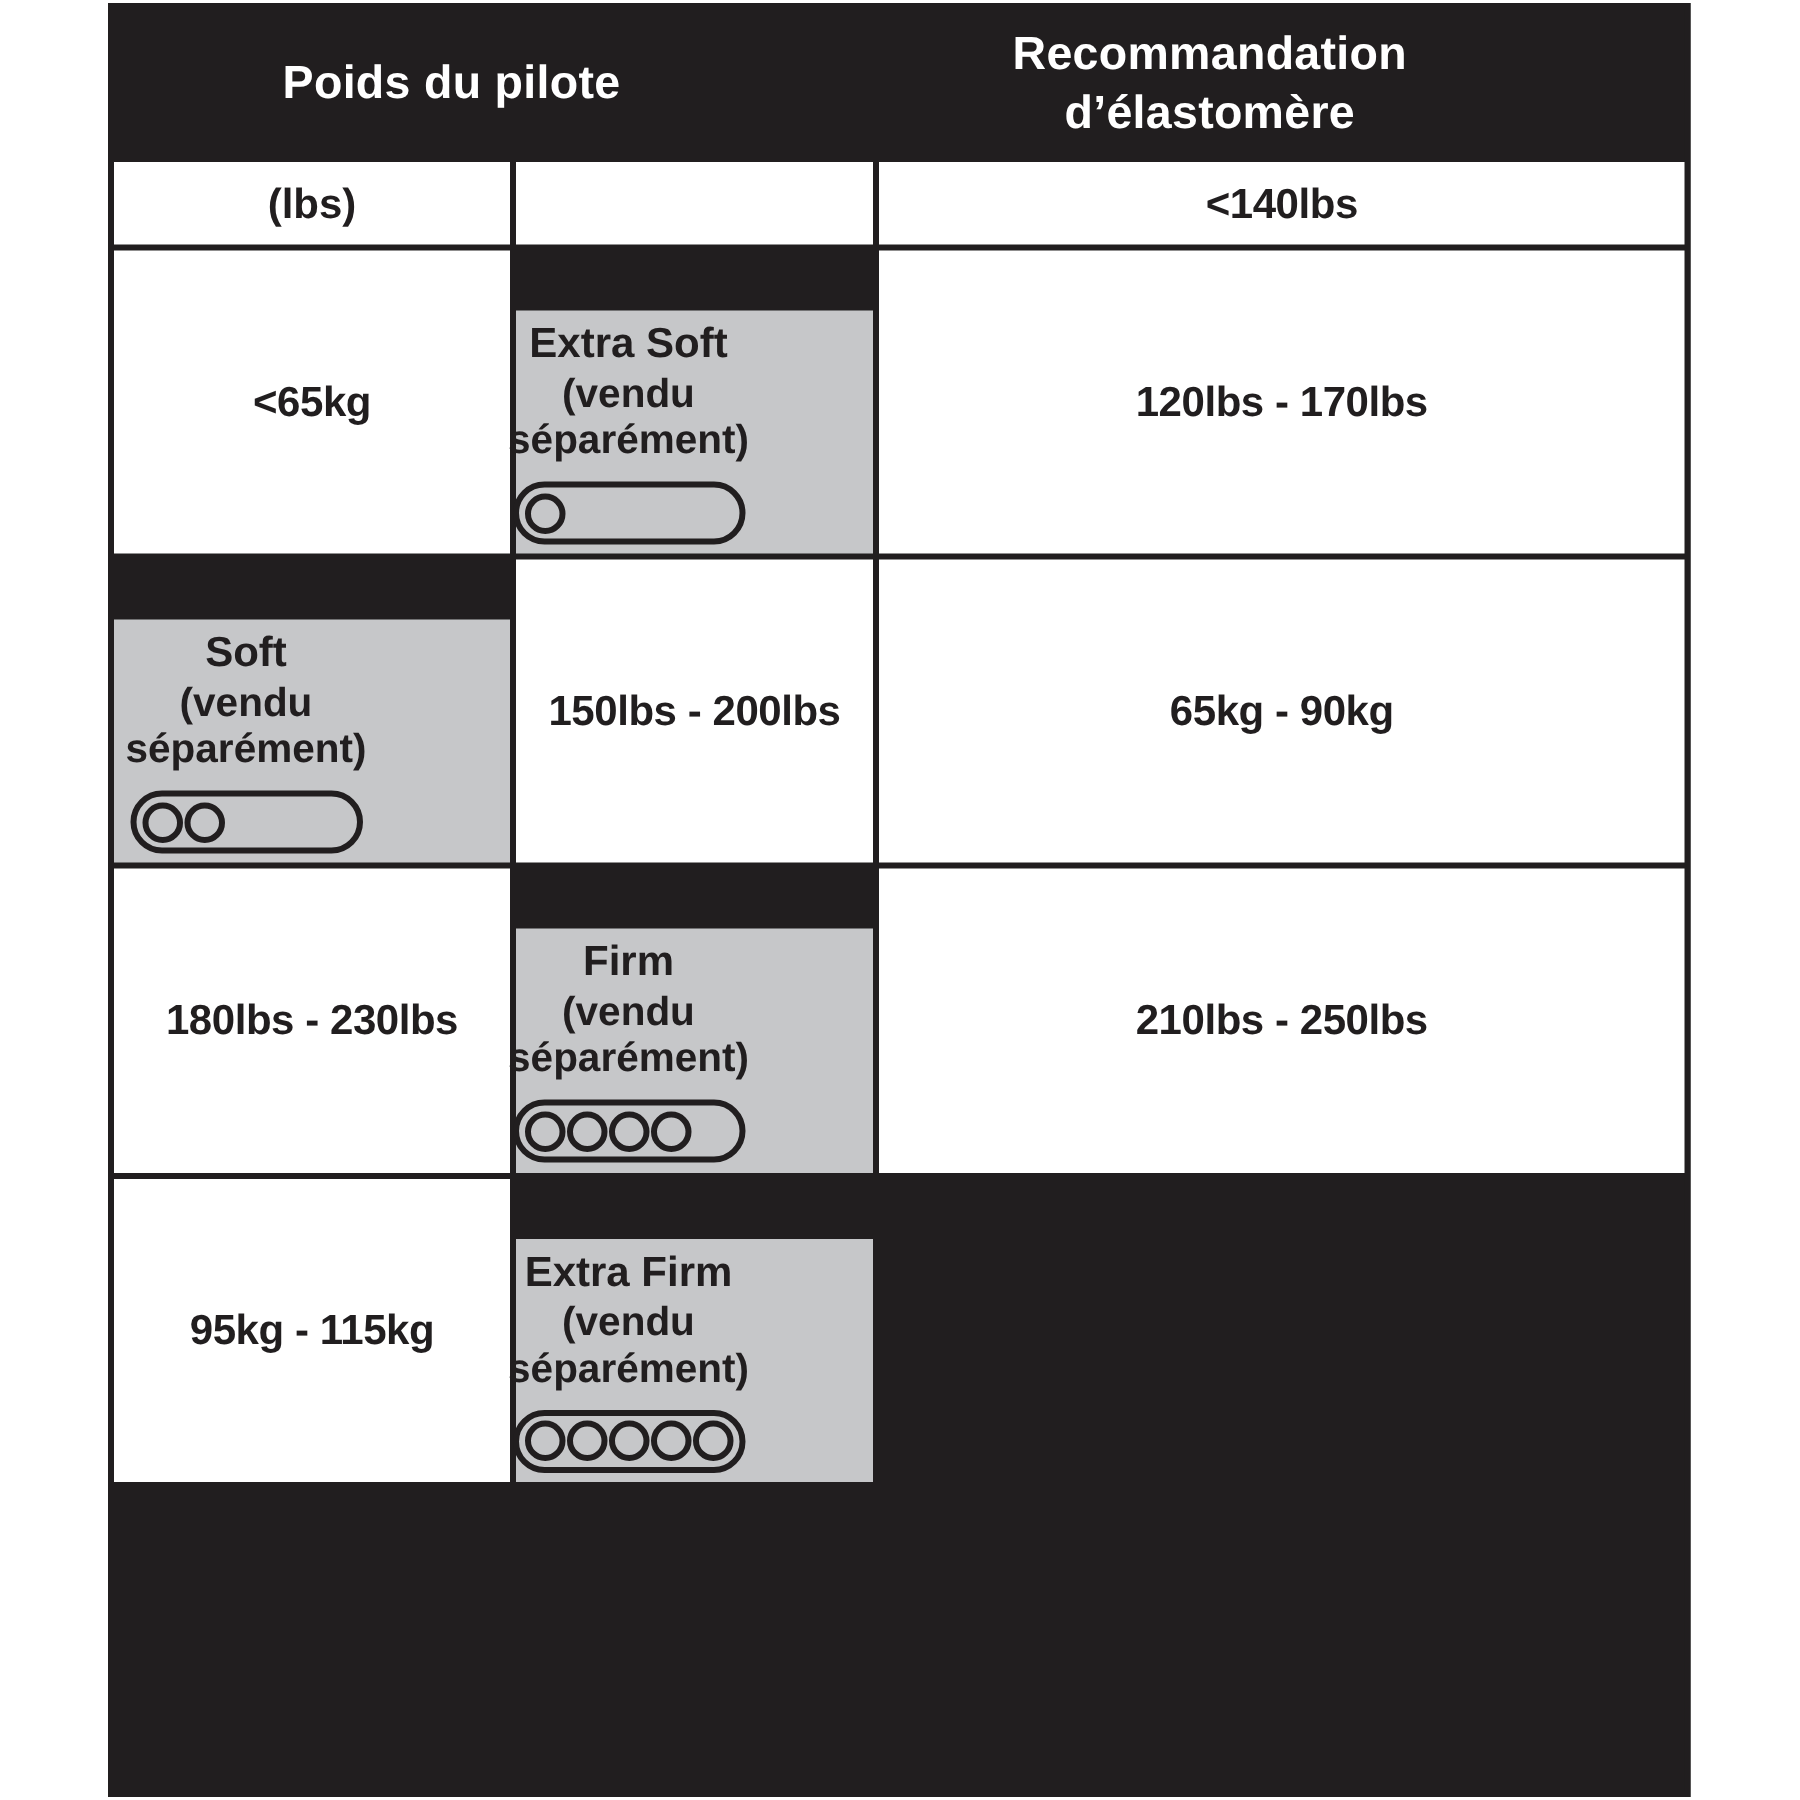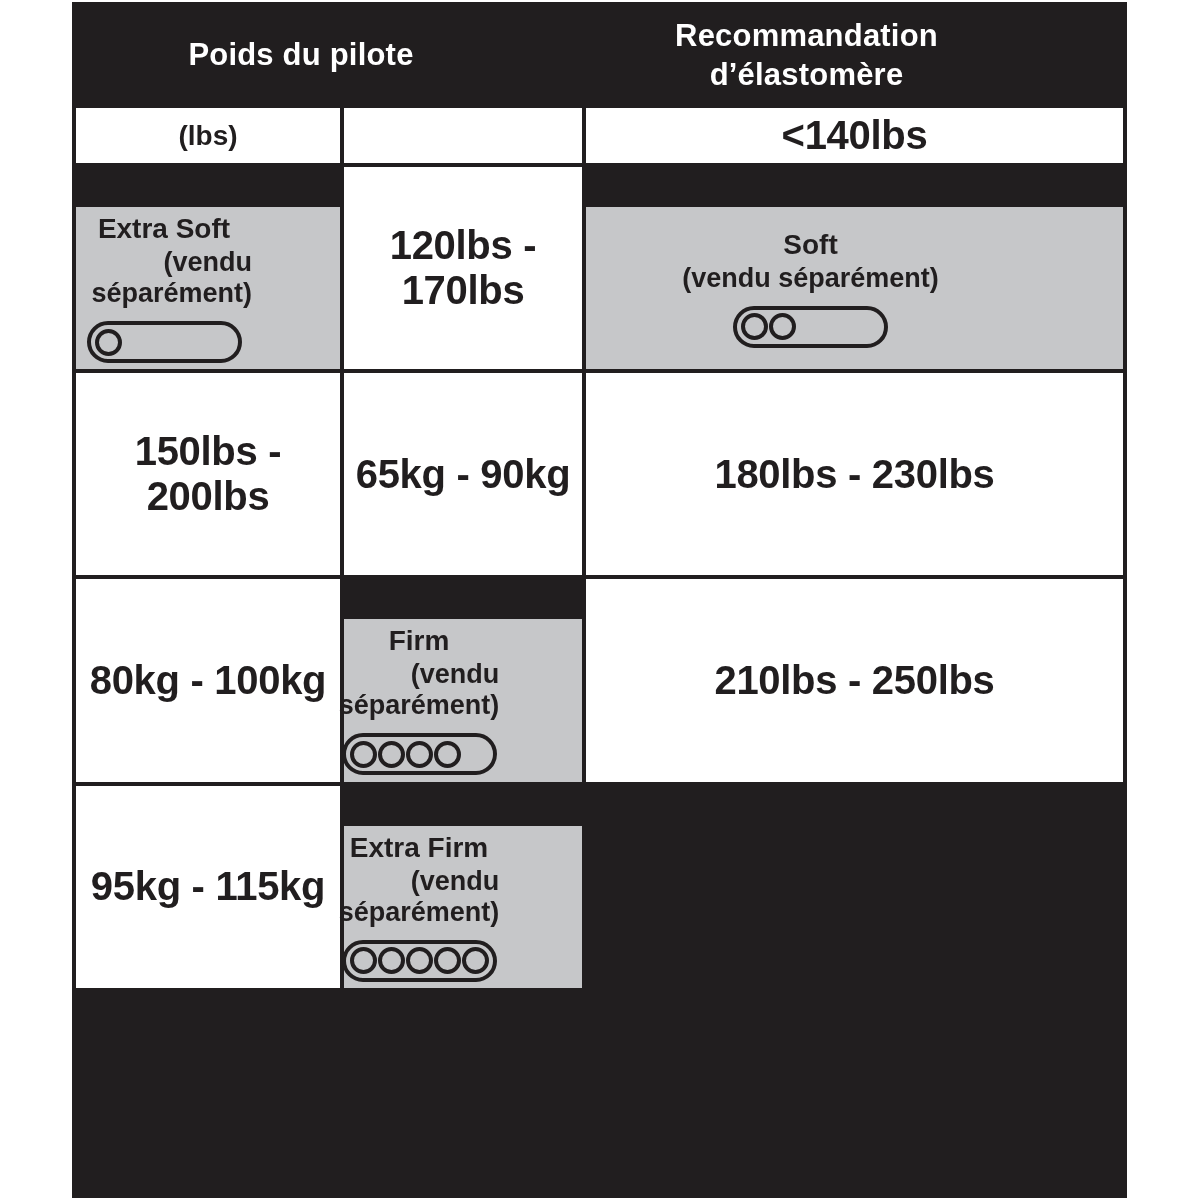--- a/index.html
+++ b/index.html
@@ -40,25 +40,25 @@
     font-size: 31px; font-weight: 700; letter-spacing: 0.2px;
   }
   .header-reco { grid-column: 3 / 4; padding-right: 96px; }
   .header-reco .title {
     font-size: 31px; font-weight: 700; line-height: 1.27;
     width: 300px; letter-spacing: 0.2px;
   }
 
   .subheader { font-size: 28px; font-weight: 700; text-align: right; }
 
-  .weight-val { font-size: 40px; font-weight: 700; letter-spacing: -0.3px; }
+  .weight-val { font-size: 28px; font-weight: 700; letter-spacing: -0.3px; }
 
   .reco-cell { padding-right: 88px; margin-top: 40px; }
   .reco-name { font-size: 28px; font-weight: 700; }
-  .reco-note { font-size: 27px; font-weight: 700; margin-top: 2px; text-align: right; }
+  .reco-note { font-size: 27px; font-weight: 700; margin-top: 2px; }
 
   .pill {
     margin-top: 12px;
     width: 155px; height: 42px;
     box-sizing: border-box;
     border: 4px solid #211e1f;
     border-radius: 24px;
     display: flex;
     align-items: center;
     padding-left: 4px;
@@ -83,20 +83,21 @@
     <div class="title">Poids du pilote</div>
   </div>
   <div class="cell black header-reco">
     <div class="title">Recommandation d’élastomère</div>
   </div>
 
   <div class="cell white subheader">(lbs)</div>
   <div class="cell white subheader"></div>
 
   <div class="cell white weight-val">&lt;140lbs</div>
+  <div class="cell white weight-val">&lt;65kg</div>
   <div class="cell gray reco-cell">
     <div class="reco-name">Extra Soft</div>
     <div class="reco-note">(vendu séparément)</div>
     <div class="pill">
         <span class="dot"></span>
       </div>
   </div>
 
   <div class="cell white weight-val">120lbs - 170lbs</div>
   <div class="cell gray reco-cell">
@@ -105,21 +106,20 @@
     <div class="pill">
         <span class="dot"></span>
         <span class="dot"></span>
       </div>
   </div>
 
   <div class="cell white weight-val">150lbs - 200lbs</div>
   <div class="cell white weight-val">65kg - 90kg</div>
 
   <div class="cell white weight-val">180lbs - 230lbs</div>
-  <div class="cell white weight-val">80kg - 100kg</div>
   <div class="cell gray reco-cell">
     <div class="reco-name">Firm</div>
     <div class="reco-note">(vendu séparément)</div>
     <div class="pill">
         <span class="dot"></span>
         <span class="dot"></span>
         <span class="dot"></span>
         <span class="dot"></span>
       </div>
   </div>

